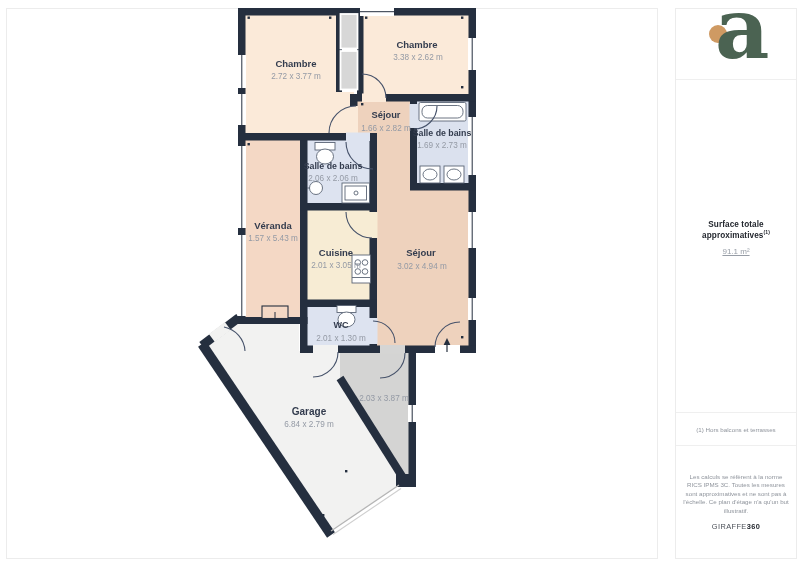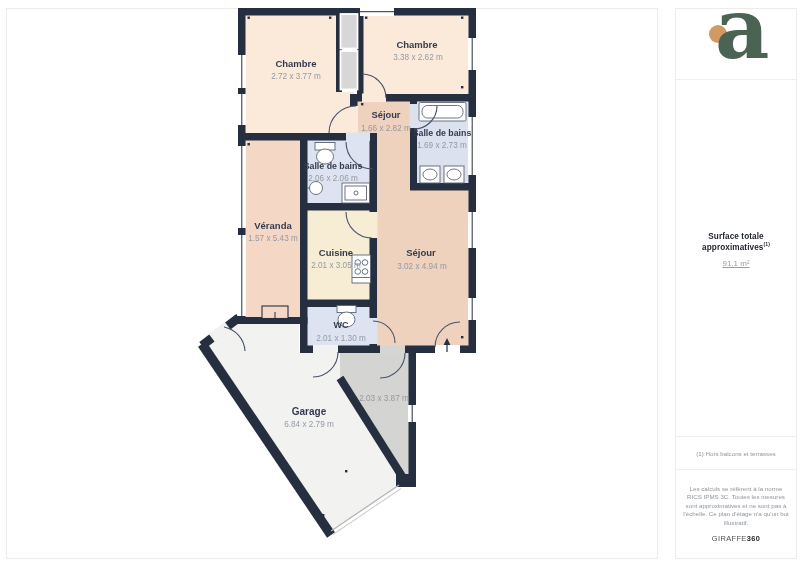--- a/index.html
+++ b/index.html
@@ -19,21 +19,21 @@
   .surface-section{flex:1;display:flex;flex-direction:column;align-items:center;
                    justify-content:center;padding-bottom:16px;text-align:center;}
   .surface-title{font-size:8.2px;font-weight:bold;color:#23272e;letter-spacing:.1px;}
   .surface-title sup{font-size:5px;}
   .surface-value{font-size:8px;color:#979da6;margin-top:7px;text-decoration:underline;}
   .footnote-section{flex:none;height:32px;border-top:1px solid #efefef;display:flex;
                     align-items:center;justify-content:center;}
   .footnote-text{font-size:6.2px;color:#8f949c;}
   .disclaimer-section{flex:none;height:80px;border-top:1px solid #efefef;display:flex;
                       flex-direction:column;align-items:center;justify-content:center;
-                      padding:4px 7px;text-align:center;}
+                      padding:16px 7px;text-align:center;}
   .disclaimer-text{font-size:6.2px;line-height:1.35;color:#8f949c;margin:0;}
   .brand{margin-top:7px;font-size:7.4px;color:#4a4f57;letter-spacing:.4px;}
   .brand b{color:#23272e;}
 
   
   .wall{fill:#252f3f;}
   .wline{stroke:#252f3f;fill:none;}
   .fixture{fill:#ffffff;stroke:#5b6575;stroke-width:.9;}
   .fixline{stroke:#5b6575;stroke-width:.9;fill:none;}
   .arc{stroke:#46526a;stroke-width:1.1;fill:none;}

